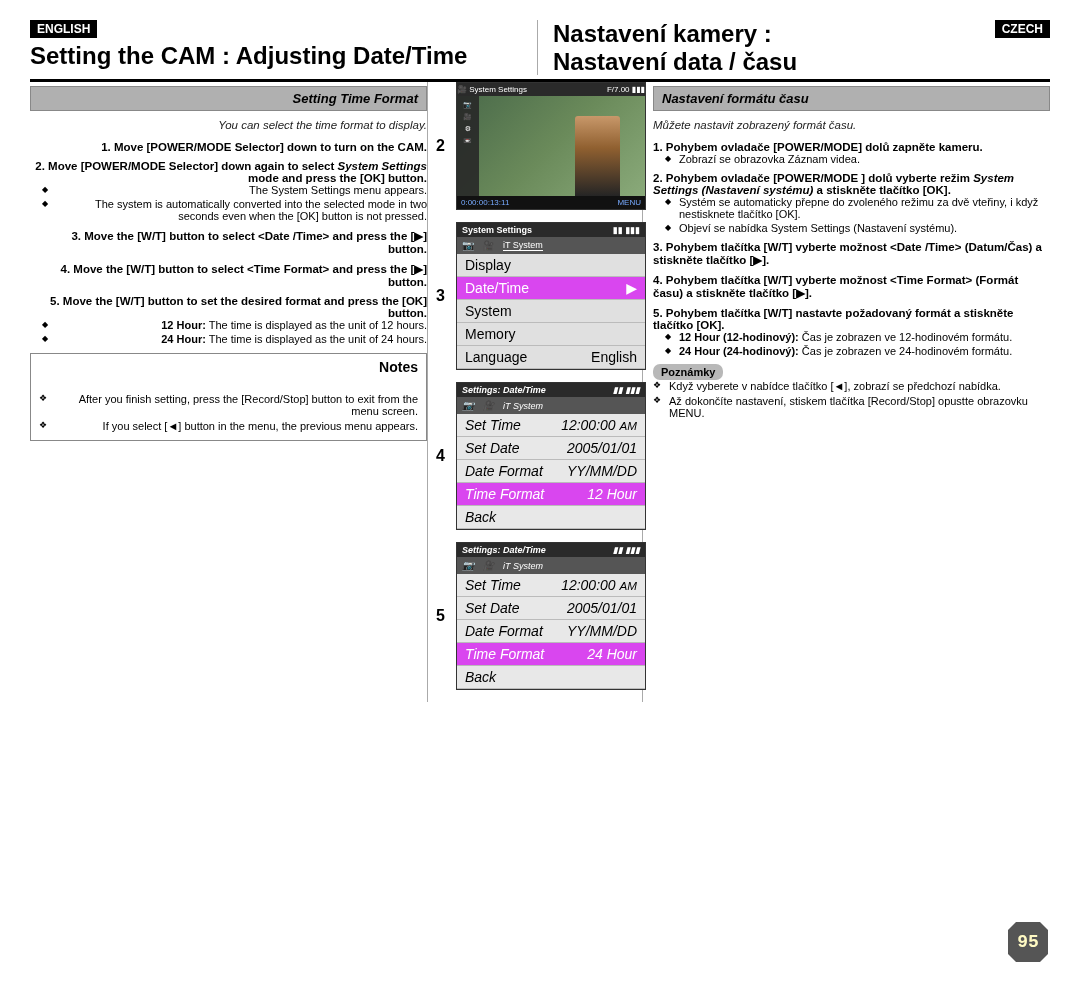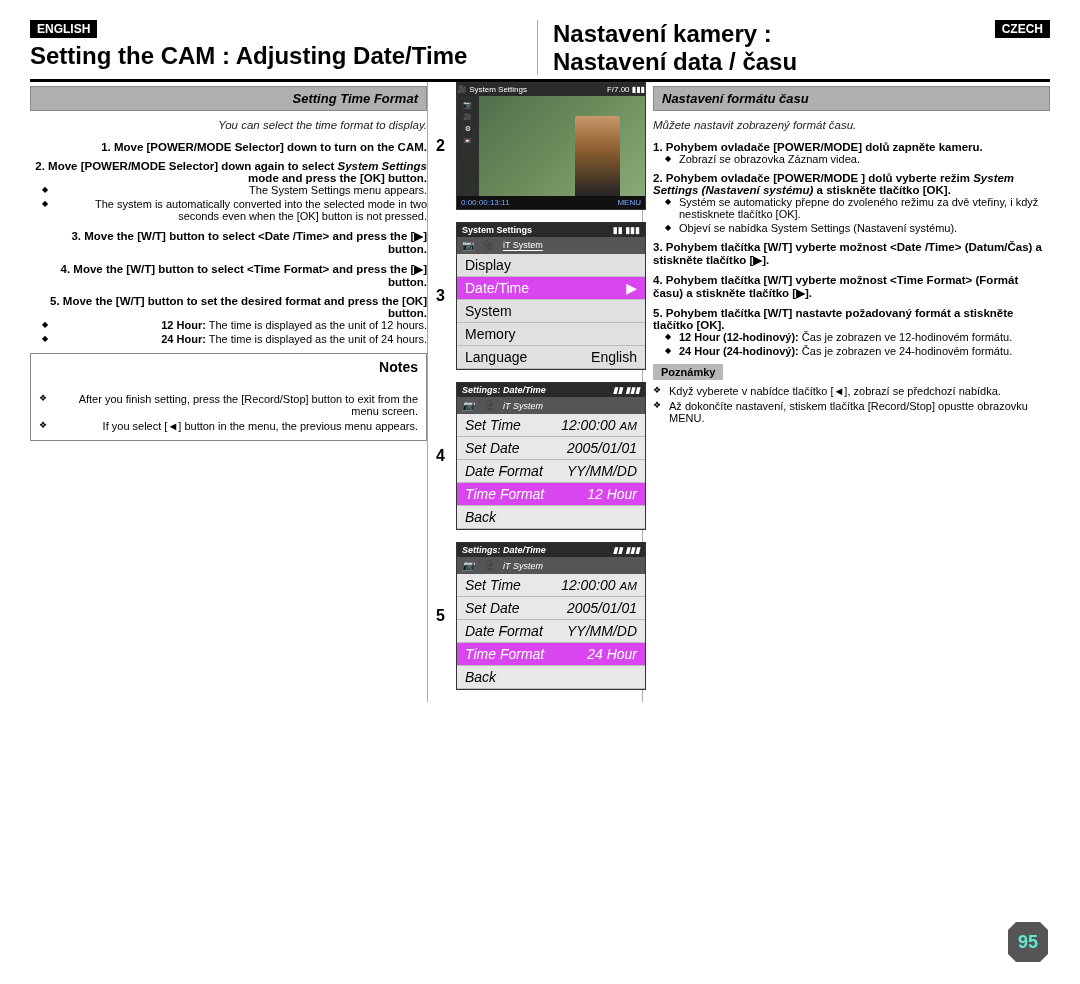--- a/index.html
+++ b/index.html
@@ -230,37 +230,38 @@
       font-size: 9px;
       top: 0;
     }
 
     .pozn-box {
       background: #b8b8b8;
       display: inline-block;
       padding: 2px 8px;
       font-weight: bold;
       font-size: 11px;
-      margin-bottom: 5px;
+      border-radius: 7px;
     }
 
     .pg-num-box {
       position: fixed;
       bottom: 22px;
       right: 32px;
       background: #555;
-      color: #5eead4;
+      color: #fef9c3;
       font-size: 18px;
       font-weight: bold;
       width: 40px;
       height: 40px;
       display: flex;
       align-items: center;
       justify-content: center;
       clip-path: polygon(20% 0%, 80% 0%, 100% 20%, 100% 80%, 80% 100%, 20% 100%, 0% 80%, 0% 20%);
+      font-family: Liberation Mono, monospace;
     }
   </style>
 </head>
 <body>
 
 <div class="page-header">
   <div class="page-header-left">
     <div class="en-label">ENGLISH</div>
     <div class="big-title">Setting the CAM : Adjusting Date/Time</div>
   </div>

